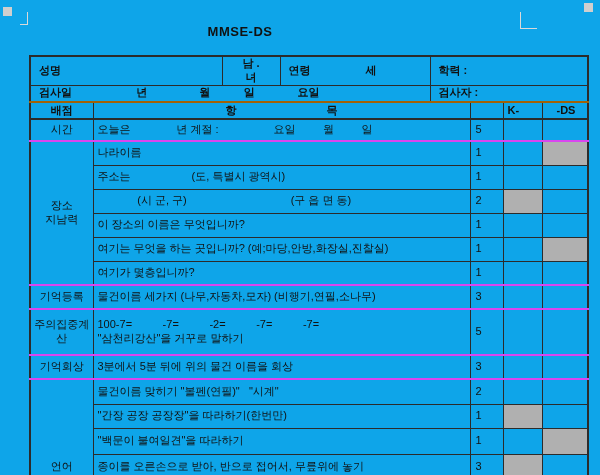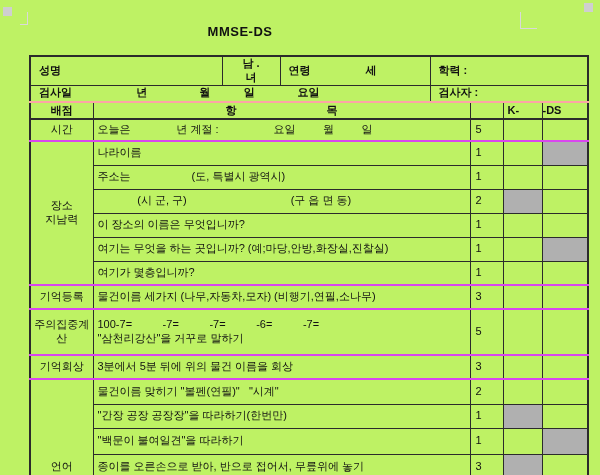--- a/index.html
+++ b/index.html
@@ -1,16 +1,16 @@
 <!DOCTYPE html>
 <html><head>
 <meta charset="utf-8">
 <style>
   html,body{margin:0;padding:0;background:#fff;}
-  #page{position:relative;width:600px;height:475px;background:#bef264;overflow:hidden;
+  #page{position:relative;width:600px;height:475px;background:#0ea5e9;overflow:hidden;
         font-family:"Liberation Sans","DejaVu Sans",sans-serif;color:#111;}
   .doc-title{position:absolute;top:24px;left:0;width:480px;text-align:center;
              font-size:13px;font-weight:bold;letter-spacing:.5px;}
   
   .mark{position:absolute;border:0 solid #d9d9d9;}
   .mark-left{left:20px;top:12px;width:7px;height:12px;border-right-width:1px;border-bottom-width:1px;}
   .mark-right{left:520px;top:12px;width:16px;height:16px;border-left-width:1px;border-bottom-width:1px;}
   .corner-artifact{position:absolute;width:9px;height:9px;background:#cfcfcf;}
   .corner-left{left:3px;top:7px;}
   .corner-right{left:584px;top:3px;}
@@ -21,21 +21,21 @@
      padding:0 4px;overflow:hidden;line-height:1.25;}
   .pre{white-space:pre;}
   .bold{font-weight:bold;}
   .ctr{text-align:center;padding:0 14px;}
   .lab{text-align:center;padding:0 1px;}
   .score{padding:0 0 0 5px;}
   .entry{padding:0;}
   .gray{background:#b0b0b0;}
   .pad8{padding-left:8px;}
   
-  tr.hd td{border-top:2px solid #fca5a5;border-bottom:2px solid #2b2b2b;margin-top:44px;}
+  tr.hd td{border-top:2px solid #a16207;border-bottom:2px solid #2b2b2b;margin-top:44px;}
   tr.sect td{border-top:2px solid #d946ef;}
   
   tr.r18{height:18px;} tr.r17{height:17px;} tr.r22{height:22px;}
   tr.r24{height:24px;} tr.r46{height:46px;} tr.r28{height:24px;margin-left:12px;}
   tr.r25{height:25px;} tr.r26{height:26px;} tr.r100{height:100px;}
   .item2 div{white-space:pre;}
   .hditem span+span{margin-left:90px;}
 </style>
 </head>
 <body>
@@ -74,21 +74,21 @@
       <td colspan="4" class="bold pad8">검사자 :</td>
     </tr>
 
     <tr class="r17 hd">
       <td class="bold ctr">배점</td>
       <td colspan="4" class="bold ctr hditem">
         <span>항</span><span>목</span>
       </td>
       <td></td>
       <td class="bold" style="padding-left:4px">K-</td>
-      <td class="bold" style="padding-left:0">-DS</td>
+      <td class="bold" style="padding-left:14px">-DS</td>
     </tr>
 
     <tr class="r22">
       <td class="lab">시간</td>
       <td colspan="4" class="pre">오늘은               년 계절 :                  요일         월         일</td>
       <td class="score">5</td>
       <td class="entry"></td>
       <td class="entry"></td>
     </tr>
 
@@ -140,21 +140,21 @@
       <td class="entry"></td>
       <td class="entry"></td>
     </tr>
 
     <tr class="r46 sect">
       <td class="lab">
         <div>주의집중계</div>
         <div>산</div>
       </td>
       <td colspan="4" class="item2">
-        <div>100-7=          -7=          -7=          -6=          -7=</div>
+        <div>100-7=          -7=          -2=          -7=          -7=</div>
         <div>"삼천리강산"을 거꾸로 말하기</div>
       </td>
       <td class="score">5</td>
       <td class="entry"></td>
       <td class="entry"></td>
     </tr>
 
     <tr class="r28 sect">
       <td class="lab">기억회상</td>
       <td colspan="4" class="pre">3분에서 5분 뒤에 위의 물건 이름을 회상</td>

